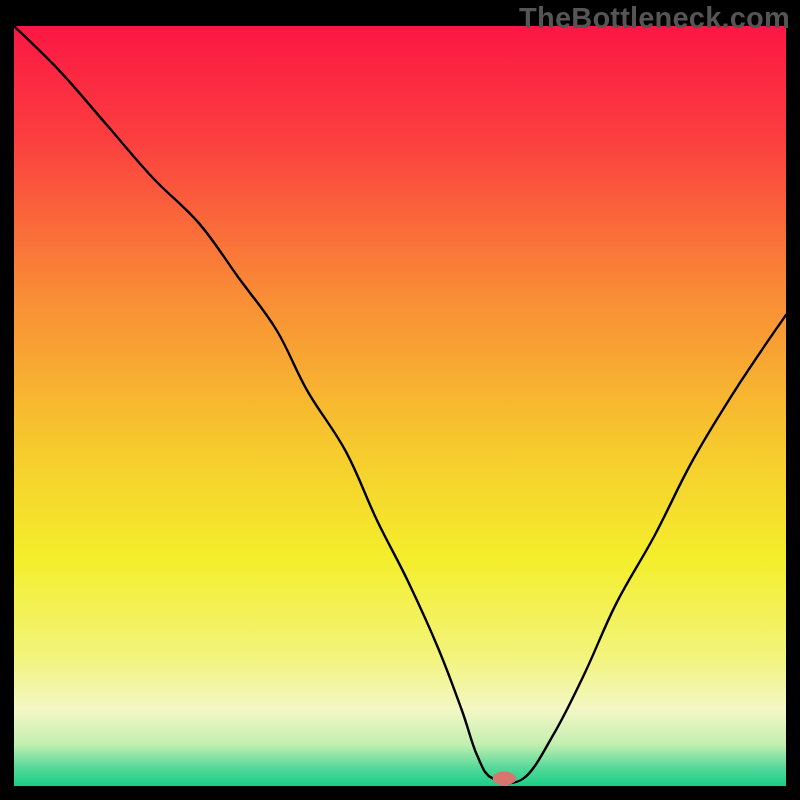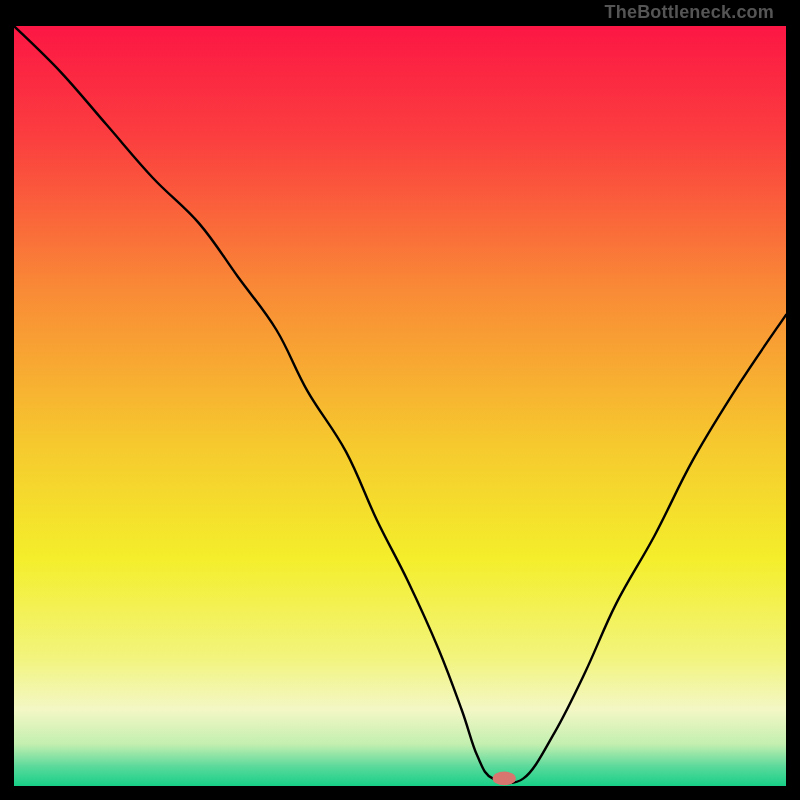--- a/index.html
+++ b/index.html
@@ -12,23 +12,23 @@
   }
   .container {
     position: relative;
     width: 800px;
     height: 800px;
     background: #000;
   }
   .watermark {
     position: absolute;
     top: 2px;
-    right: 26px;
+    right: 10px;
     color: #555;
-    font-size: 18px;
+    font-size: 29px;
     font-weight: 600;
     z-index: 10;
     letter-spacing: 0.2px;
   }
   .plot-area {
     position: absolute;
     left: 14px;
     top: 26px;
     width: 772px;
     height: 760px;

